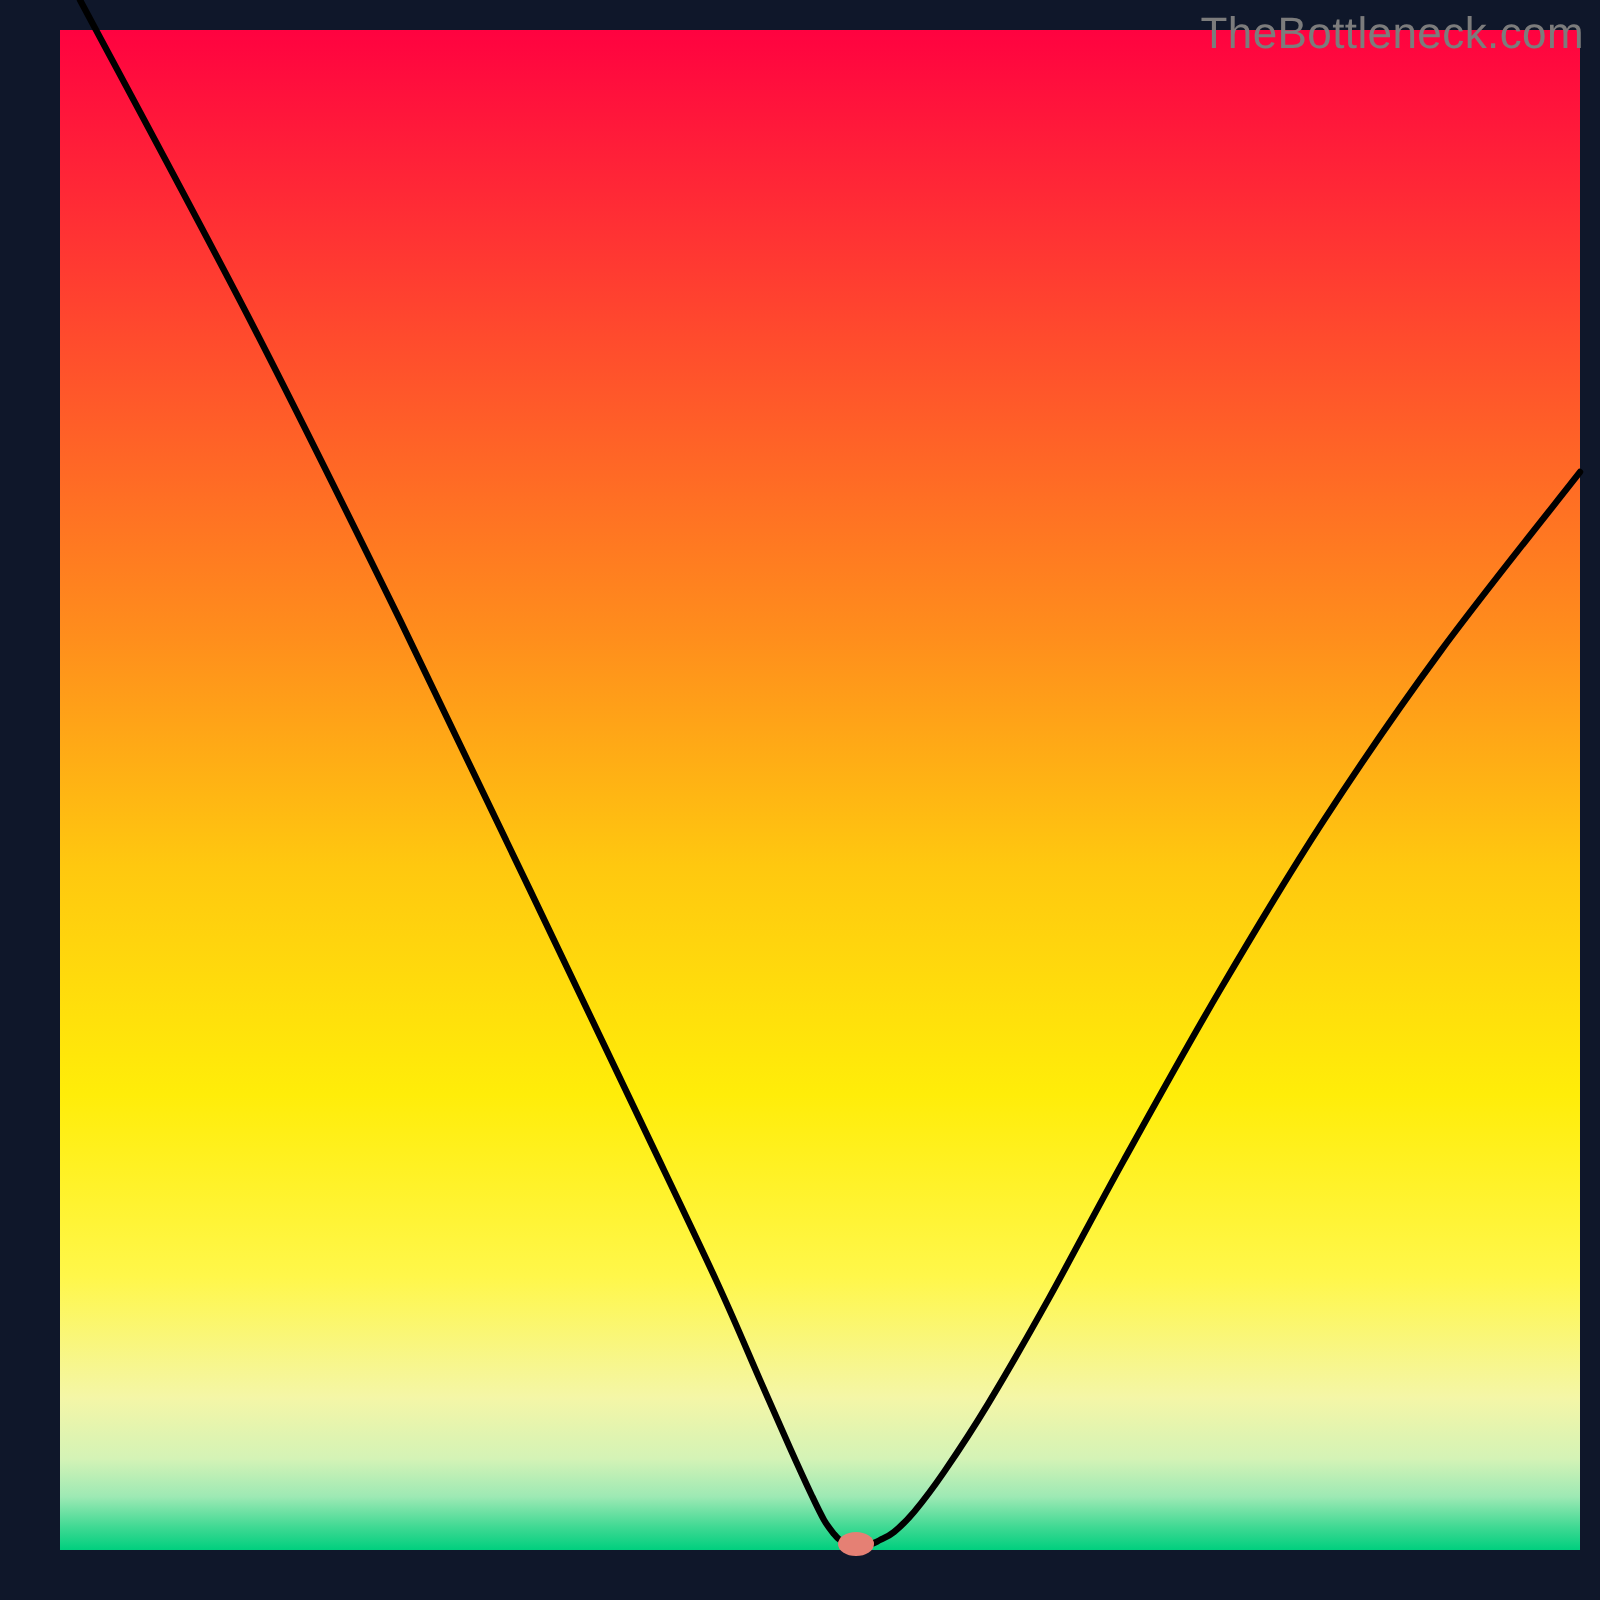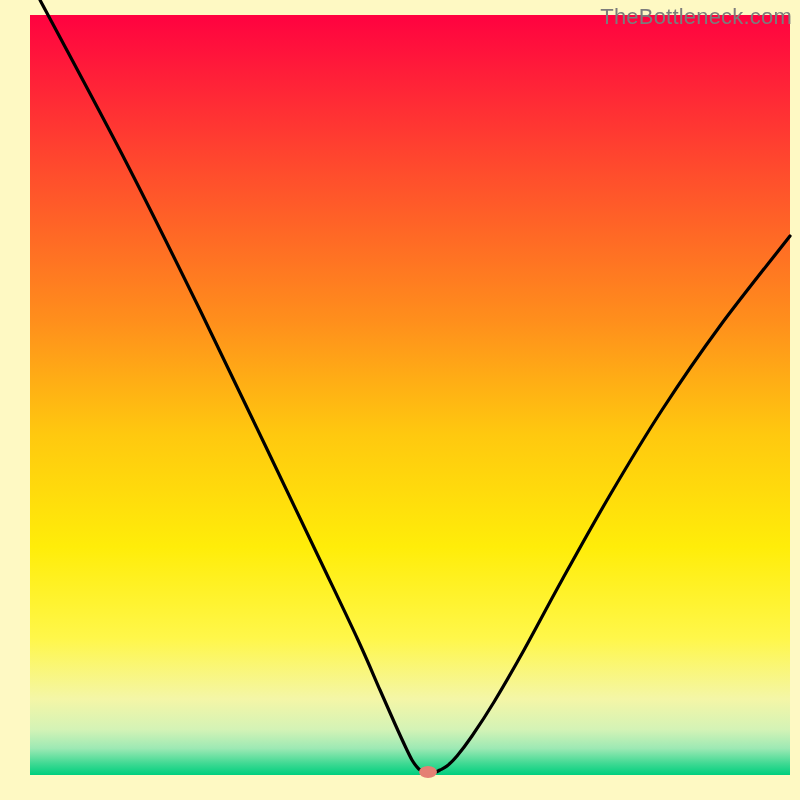--- a/index.html
+++ b/index.html
@@ -8,21 +8,21 @@
     width: 800px;
     height: 800px;
     background: #000;
     font-family: Arial, Helvetica, sans-serif;
     overflow: hidden;
   }
   .chart-wrap {
     position: relative;
     width: 800px;
     height: 800px;
-    background: #fef9c3;
+    background: #0f172a;
   }
   .attribution {
     position: absolute;
     top: 4px;
     right: 8px;
     color: #7c7c7c;
     font-size: 22px;
     font-weight: 500;
     z-index: 5;
     letter-spacing: 0.2px;

